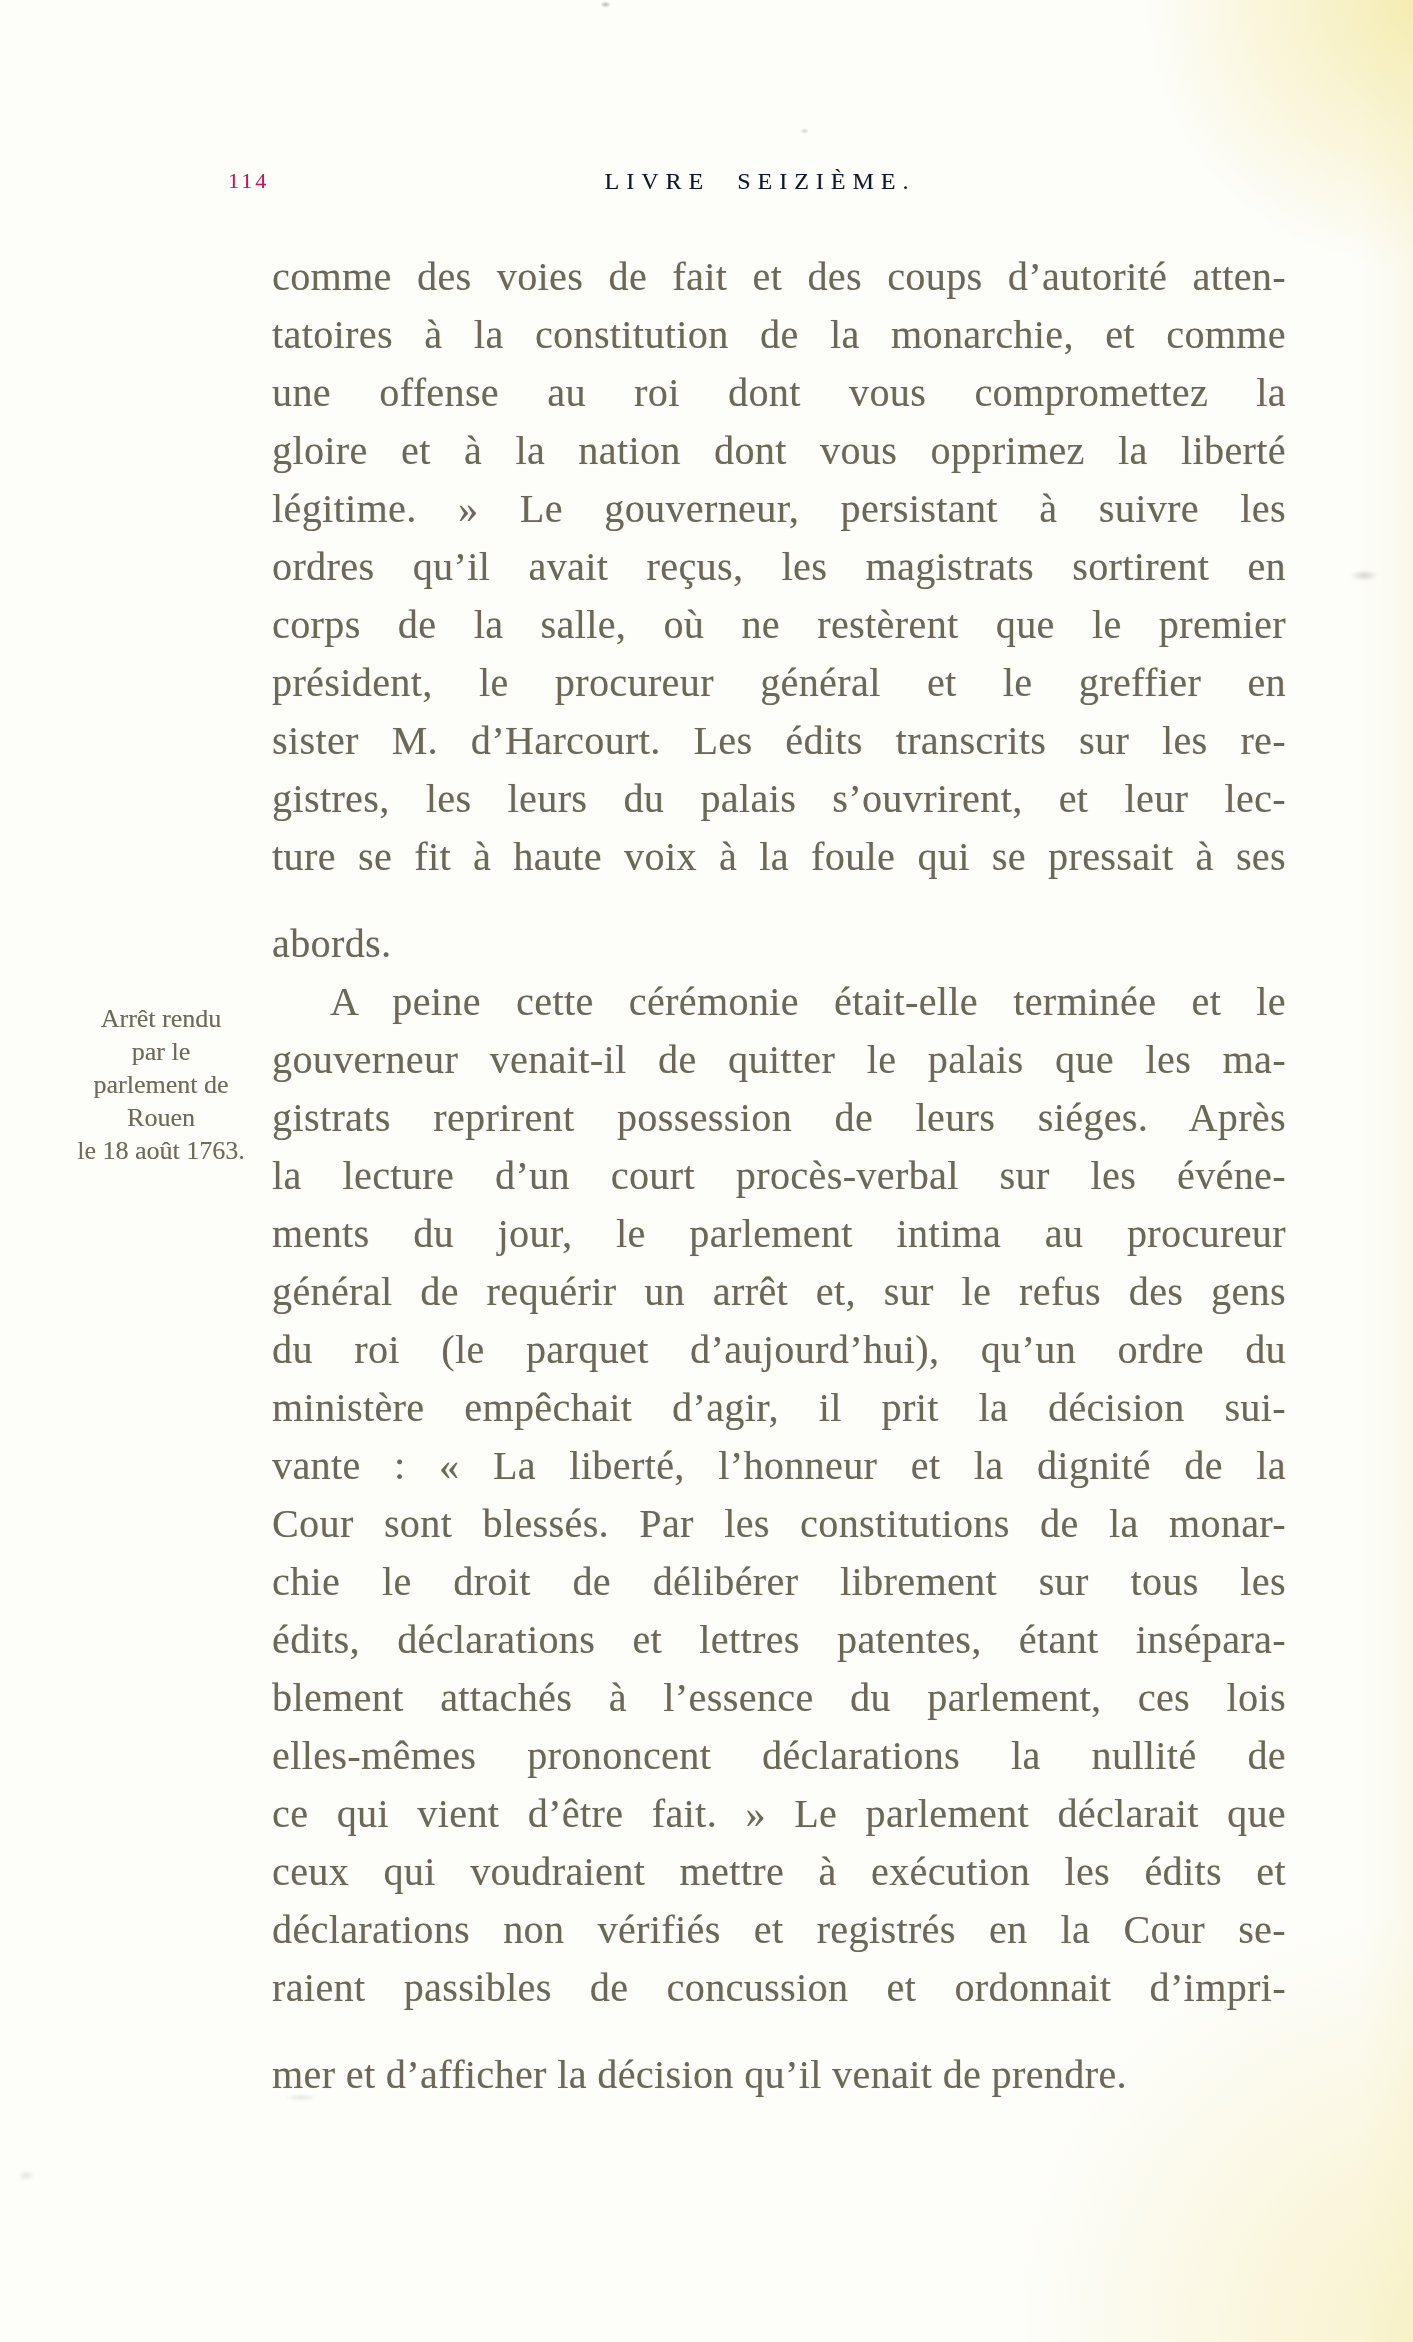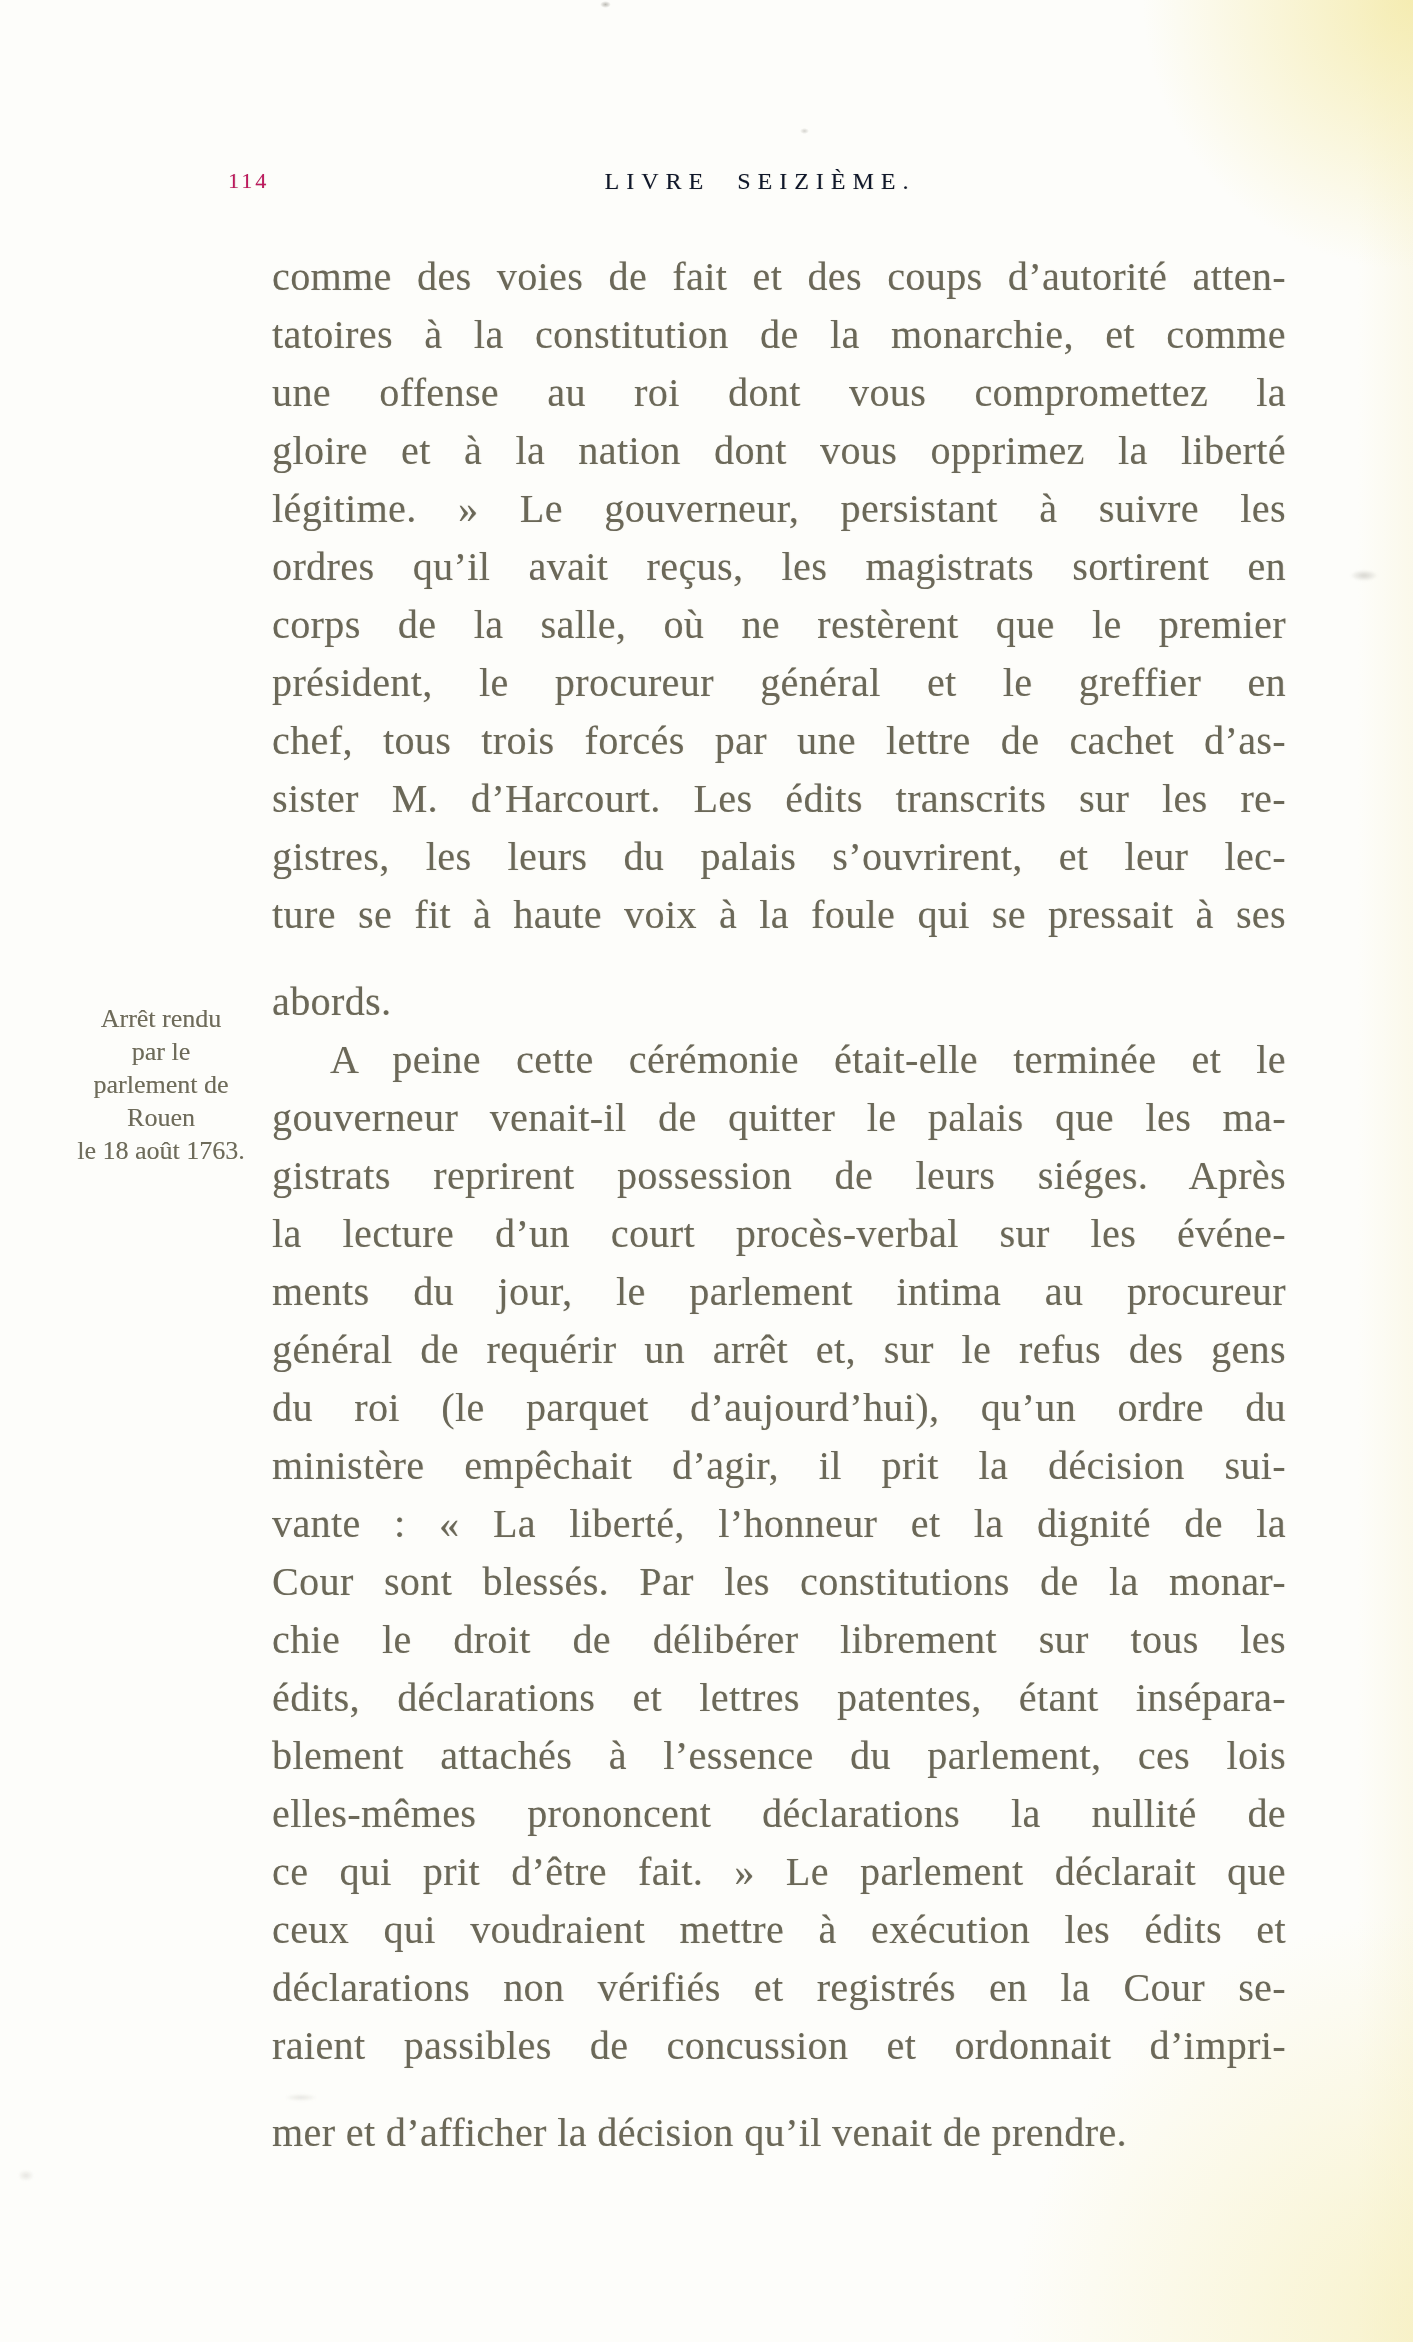--- a/index.html
+++ b/index.html
@@ -79,40 +79,39 @@
 
   <div class="body-text">
       <div class="line">comme des voies de fait et des coups d’autorité atten-</div>
       <div class="line">tatoires à la constitution de la monarchie, et comme</div>
       <div class="line">une offense au roi dont vous compromettez la</div>
       <div class="line">gloire et à la nation dont vous opprimez la liberté</div>
       <div class="line">légitime. » Le gouverneur, persistant à suivre les</div>
       <div class="line">ordres qu’il avait reçus, les magistrats sortirent en</div>
       <div class="line">corps de la salle, où ne restèrent que le premier</div>
       <div class="line">président, le procureur général et le greffier en</div>
-      <div class="line">chef, tous trois forcés par une lettre de cachet d’as-</div>
       <div class="line">sister M. d’Harcourt. Les édits transcrits sur les re-</div>
       <div class="line">gistres, les leurs du palais s’ouvrirent, et leur lec-</div>
       <div class="line">ture se fit à haute voix à la foule qui se pressait à ses</div>
       <div class="line para-last">abords.</div>
       <div class="line indent">A peine cette cérémonie était-elle terminée et le</div>
       <div class="line">gouverneur venait-il de quitter le palais que les ma-</div>
       <div class="line">gistrats reprirent possession de leurs siéges. Après</div>
       <div class="line">la lecture d’un court procès-verbal sur les événe-</div>
       <div class="line">ments du jour, le parlement intima au procureur</div>
       <div class="line">général de requérir un arrêt et, sur le refus des gens</div>
       <div class="line">du roi (le parquet d’aujourd’hui), qu’un ordre du</div>
       <div class="line">ministère empêchait d’agir, il prit la décision sui-</div>
       <div class="line">vante : « La liberté, l’honneur et la dignité de la</div>
       <div class="line">Cour sont blessés. Par les constitutions de la monar-</div>
       <div class="line">chie le droit de délibérer librement sur tous les</div>
       <div class="line">édits, déclarations et lettres patentes, étant insépara-</div>
       <div class="line">blement attachés à l’essence du parlement, ces lois</div>
       <div class="line">elles-mêmes prononcent déclarations la nullité de</div>
-      <div class="line">ce qui prit d’être fait. » Le parlement déclarait que</div>
+      <div class="line">ce qui vient d’être fait. » Le parlement déclarait que</div>
       <div class="line">ceux qui voudraient mettre à exécution les édits et</div>
       <div class="line">déclarations non vérifiés et registrés en la Cour se-</div>
       <div class="line">raient passibles de concussion et ordonnait d’impri-</div>
       <div class="line para-last">mer et d’afficher la décision qu’il venait de prendre.</div>
     </div>
 
   <div class="margin-note">
       <div>Arrêt rendu</div>
       <div>par le</div>
       <div>parlement de</div>

